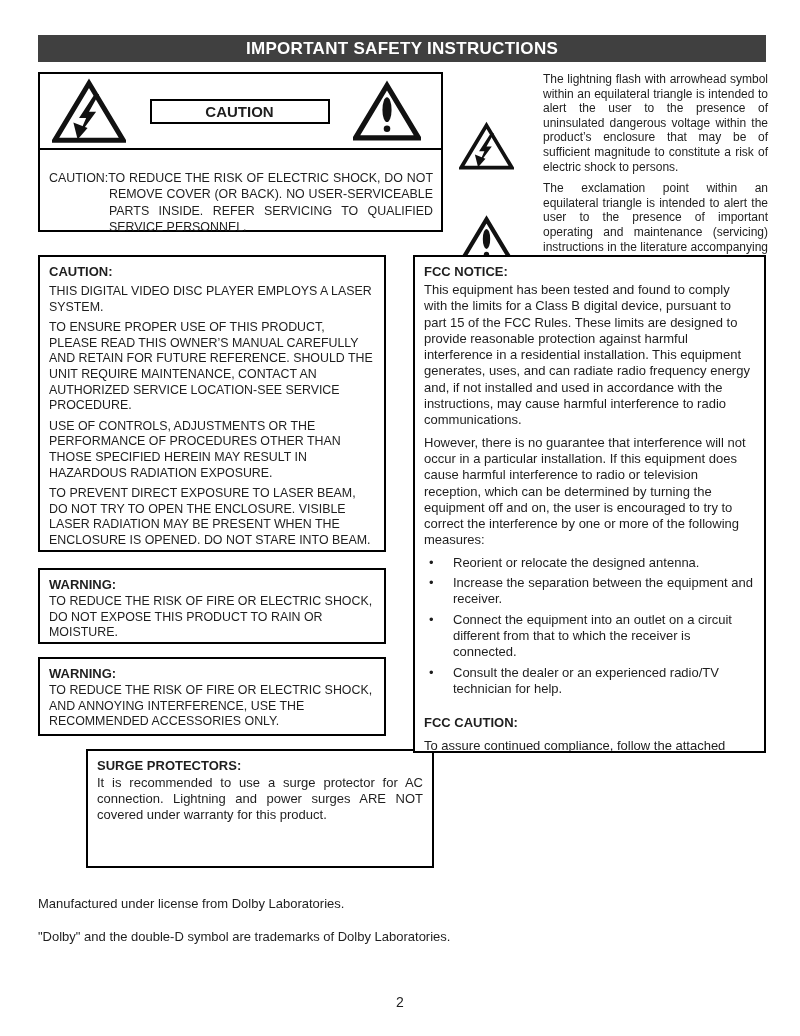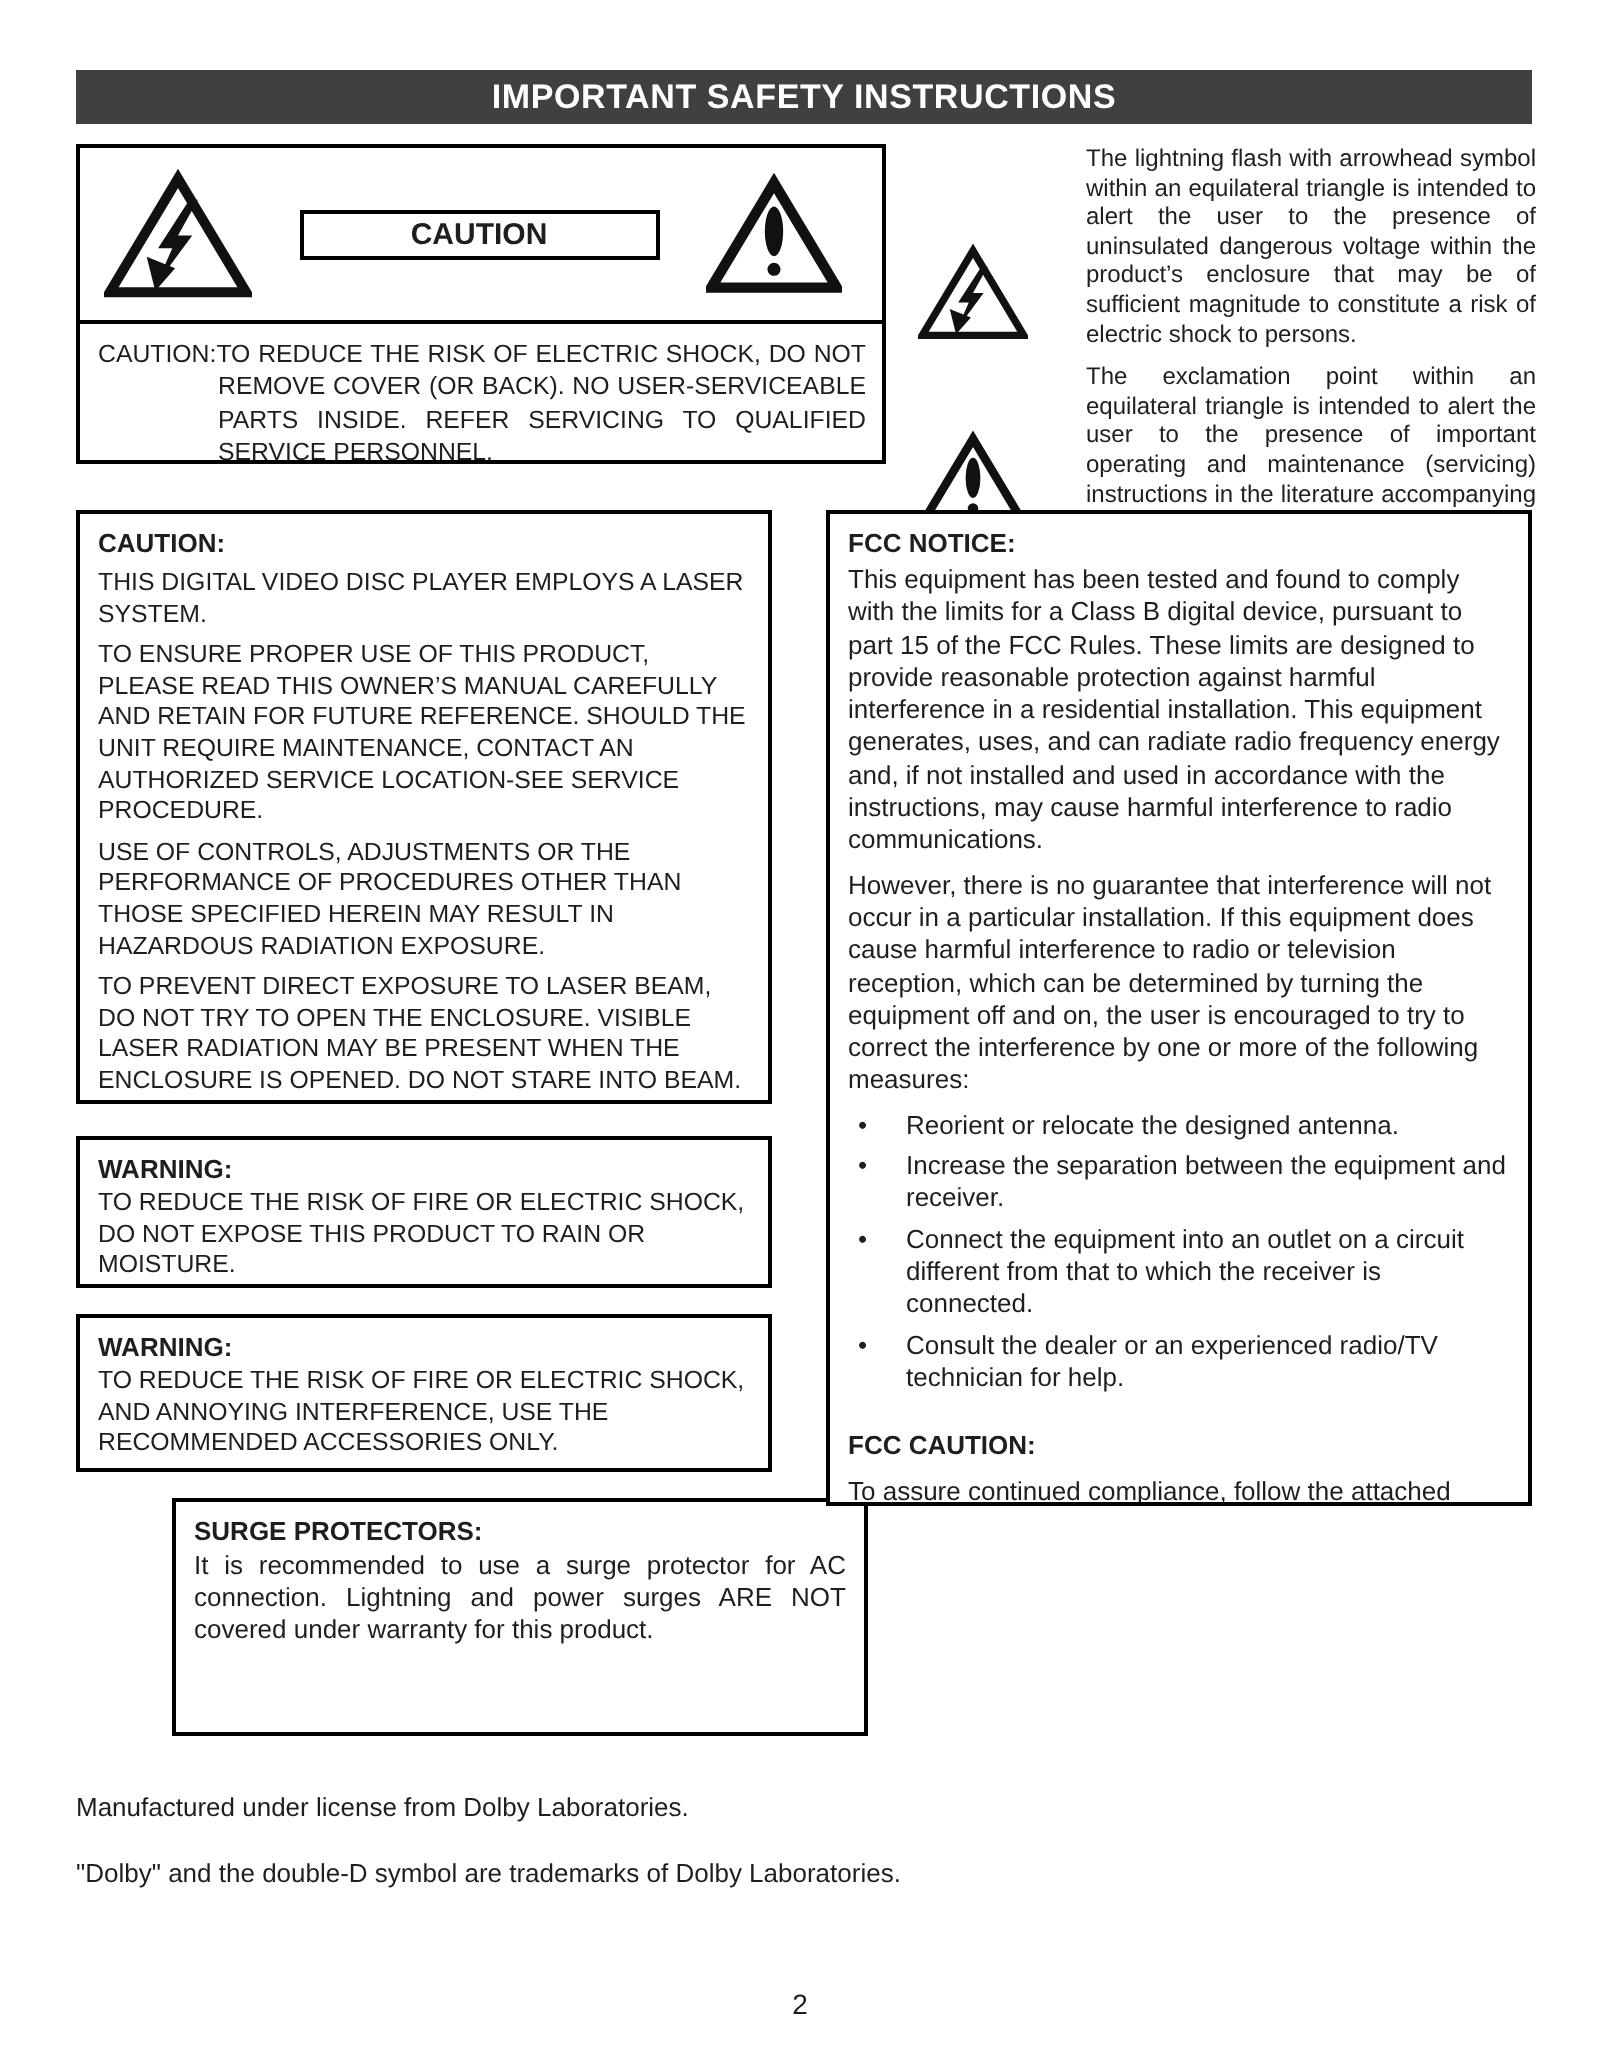--- a/index.html
+++ b/index.html
@@ -10,25 +10,25 @@
   }
   .abs{position:absolute;}
   
   .title-bar{
     left:38px;top:35px;width:728px;height:27px;background:#404040;color:#fff;
     display:flex;align-items:center;justify-content:center;
     font-weight:bold;font-size:17px;letter-spacing:.3px;
   }
   
   .caution-panel{left:38px;top:72px;width:405px;height:160px;border:2px solid #000;box-sizing:border-box;}
-  .panel-top{height:88px;border-bottom:2px solid #000;display:flex;align-items:center;padding:0 20px 0 12px;box-sizing:border-box;}
+  .panel-top{height:76px;border-bottom:2px solid #000;display:flex;align-items:center;padding:0 20px 0 12px;box-sizing:border-box;}
   .center-stack{margin:0 auto;width:180px;}
   .caution-label-box{border:2px solid #000;font-weight:bold;font-size:15px;text-align:center;padding:2px 0;background:#fff;}
   .shock-box{margin-top:4px;background:#000;color:#fff;font-weight:bold;font-size:12.6px;line-height:1.32;text-align:center;padding:3px 0;}
-  .panel-bottom{padding:7px 8px 0 9px;font-size:12.4px;line-height:16.4px;text-align:justify;}
+  .panel-bottom{padding:20px 8px 0 9px;font-size:12.4px;line-height:16.4px;text-align:justify;}
   .hang{padding-left:60px;text-indent:-60px;}
   
   .notes{left:459px;top:72px;width:309px;}
   .note{display:flex;margin-bottom:7px;align-items:flex-end;gap:20px;}
   .note-icon{flex:none;margin-right:9px;}
   .note-text{flex:1;font-size:12px;line-height:14.6px;text-align:justify;}
   
   .box{border:2px solid #000;box-sizing:border-box;padding:7px 9px;overflow:hidden;background:#fff;}
   .leftbox{left:38px;width:348px;}
   .box-title{font-weight:bold;font-size:13px;}

